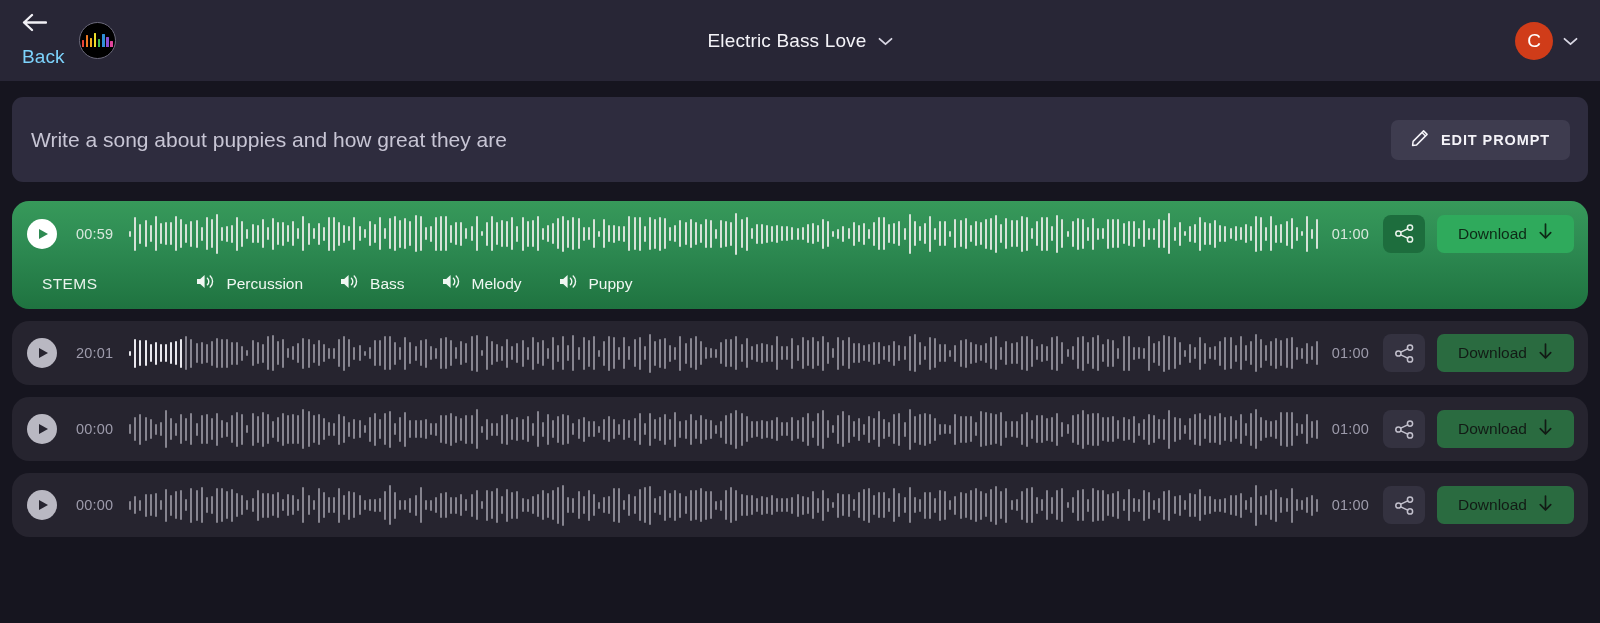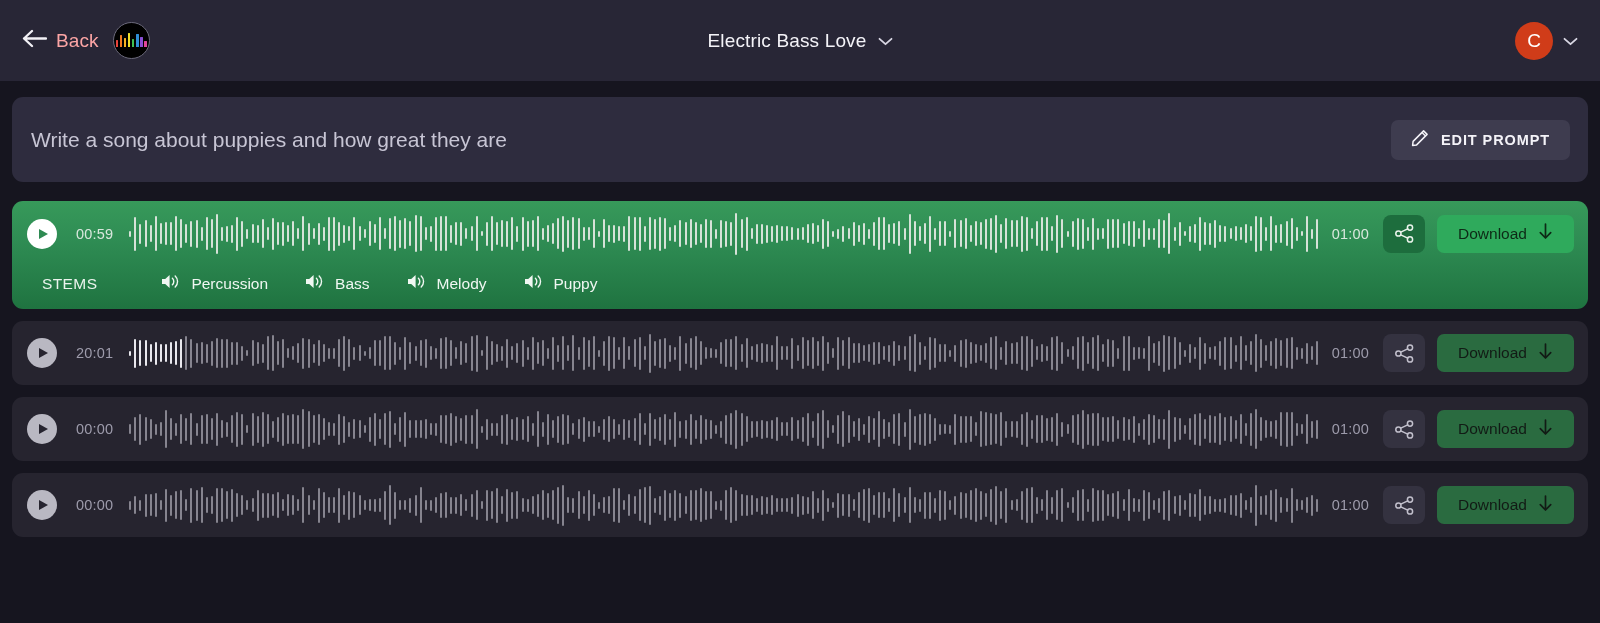--- a/index.html
+++ b/index.html
@@ -20,25 +20,26 @@
     padding: 0 22px;
   }
   .back-group {
     display: flex;
     align-items: center;
     gap: 14px;
     cursor: pointer;
   }
   .back-btn {
     display: flex;
-    align-items: center;
+    align-items: flex-start;
     gap: 9px;
-    color: #fca5a5;
+    color: #7dd3fc;
     font-size: 19px;
     letter-spacing: .1px;
+    flex-direction: column;
   }
   .back-arrow { display: block; }
   .logo-circle {
     width: 37px; height: 37px;
     border-radius: 50%;
     background: #000;
     border: 1.5px solid #6c6a7c;
     display: flex;
     align-items: flex-end;
     justify-content: center;
@@ -110,21 +111,21 @@
     font-weight: bold;
     letter-spacing: .9px;
     cursor: pointer;
     font-family: "Liberation Sans", sans-serif;
   }
 
   
   .tracks { margin: 19px 12px 0 12px; display: flex; flex-direction: column; gap: 12px; }
 
   .track {
-    border-radius: 11px;
+    border-radius: 17px;
     background: #26242f;
     position: relative;
     overflow: hidden;
   }
   .track.active {
     background: linear-gradient(180deg, #37995a 0%, #2f8d54 35%, #1f7340 100%);
   }
   .track-main {
     height: 64px;
     display: flex;
@@ -214,21 +215,21 @@
     height: 45px;
     display: flex;
     align-items: center;
     padding: 0 15px 6px 30px;
     gap: 0;
   }
   .stems-label {
     color: #ecf4ee;
     font-size: 15.5px;
     letter-spacing: .4px;
-    margin-right: 64px;
+    margin-right: 99px;
   }
   .stem {
     display: flex; align-items: center; gap: 11px;
     margin-right: 37px;
     cursor: pointer;
   }
   .stem-label { color: #f0f7f2; font-size: 15.5px; }
   .apply-btn {
     margin-left: 23px;
     width: 143px; height: 34px;

